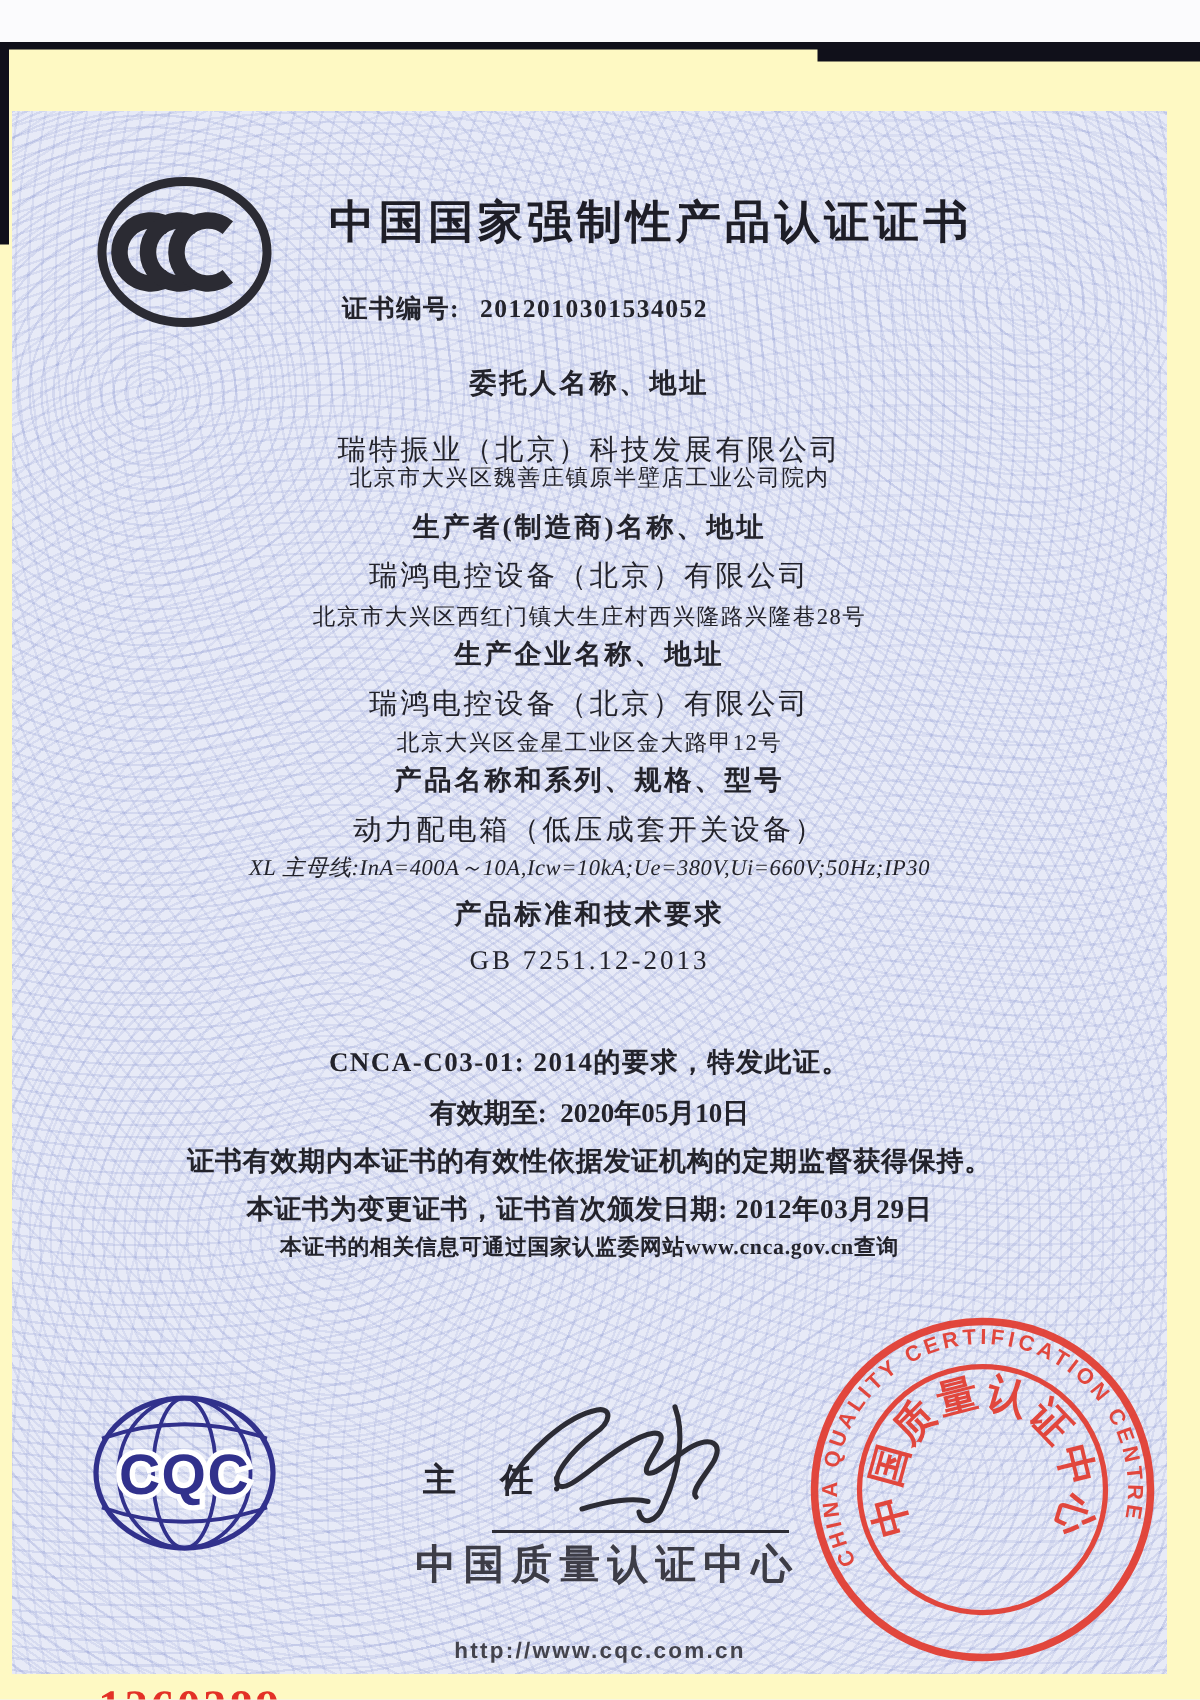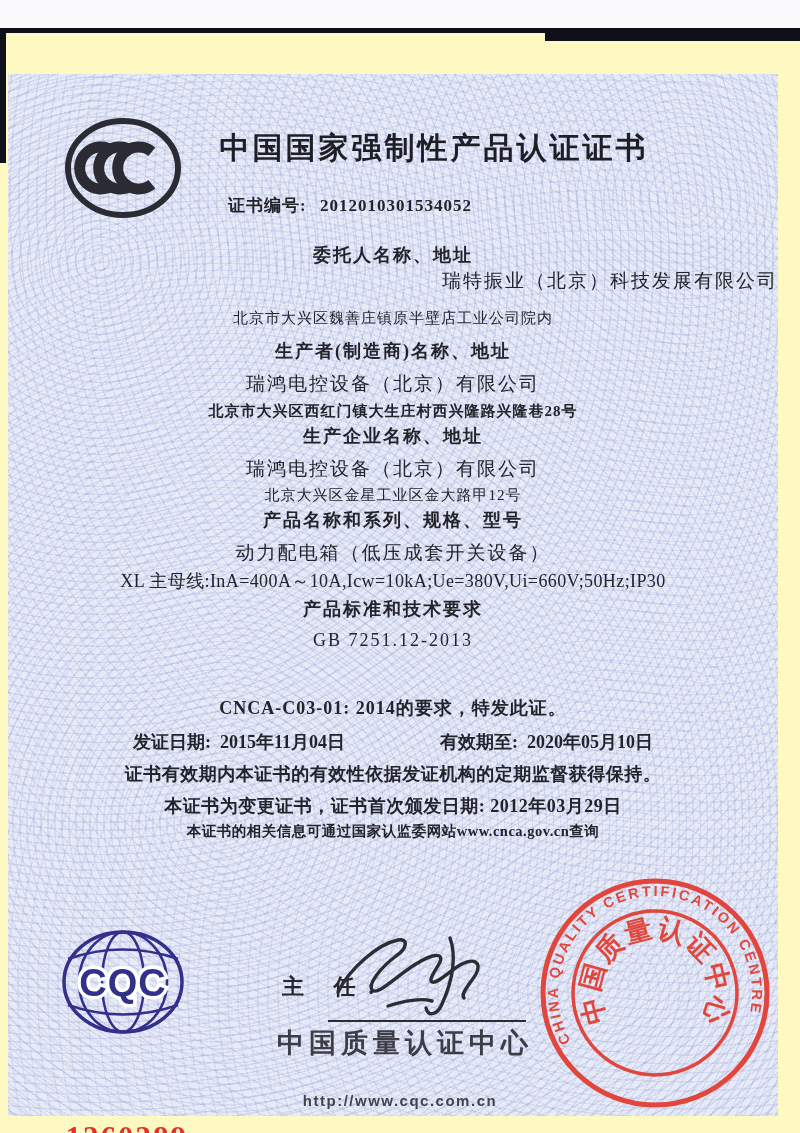--- a/index.html
+++ b/index.html
@@ -26,21 +26,21 @@
       repeating-radial-gradient(circle at 78% 88%, rgba(105,120,195,.11) 0 1.5px, rgba(0,0,0,0) 1.5px 10px);
   }
   .abs{position:absolute;}
   .ctr{text-align:center;}
   .col{left:8px;width:770px;text-align:center;}
   .title{left:184px;top:100px;width:500px;font-size:30px;font-weight:bold;letter-spacing:3px;color:#1e1e27;}
   .certno{left:130px;top:166px;width:440px;font-size:17px;font-weight:bold;letter-spacing:1px;}
   .sec-h{font-size:18px;font-weight:bold;letter-spacing:2px;}
   .sec-name{font-size:19px;letter-spacing:2px;}
   .sec-addr{font-size:15px;letter-spacing:1px;}
-  .spec-line{font-size:18px;letter-spacing:.4px;}
+  .spec-line{font-size:15px;letter-spacing:.4px;font-style:italic;}
   .gb{font-size:18px;letter-spacing:2px;}
   .stmt{font-size:18px;font-weight:bold;letter-spacing:1px;}
   .dates{display:flex;justify-content:center;gap:95px;font-size:18px;font-weight:bold;}
   .dates .pair{display:flex;gap:9px;}
   .note-bold{font-size:18px;font-weight:bold;letter-spacing:.5px;}
   .note-small{font-size:14.5px;font-weight:bold;letter-spacing:.5px;}
   .director{left:282px;top:944px;font-size:22px;font-weight:bold;letter-spacing:12px;color:#26262f;}
   .sig-line{left:328px;top:992px;width:198px;border-bottom:2px solid #2b2b33;height:0;}
   .issuer{left:170px;top:997px;width:470px;font-family:"Liberation Sans","DejaVu Sans",sans-serif;
           font-size:27px;font-weight:600;letter-spacing:5px;color:#3d3d47;}
@@ -75,45 +75,41 @@
   </div>
 
   <div class="abs ctr title">中国国家强制性产品认证证书</div>
 
   <div class="abs ctr certno">
     <span>证书编号:</span>
     <span style="margin-left:8px;">2012010301534052</span>
   </div>
 
   <div class="abs col sec-h" style="top:215px;">委托人名称、地址</div>
-  <div class="abs col sec-name" style="top:240px;text-align:right;">瑞特振业（北京）科技发展有限公司</div>
+  <div class="abs col sec-name" style="top:259px;">瑞特振业（北京）科技发展有限公司</div>
   <div class="abs col sec-addr" style="top:281px;">北京市大兴区魏善庄镇原半壁店工业公司院内</div>
 
   <div class="abs col sec-h" style="top:311px;">生产者(制造商)名称、地址</div>
   <div class="abs col sec-name" style="top:343px;">瑞鸿电控设备（北京）有限公司</div>
-  <div class="abs col sec-addr" style="top:374px;font-weight:bold;">北京市大兴区西红门镇大生庄村西兴隆路兴隆巷28号</div>
+  <div class="abs col sec-addr" style="top:374px;">北京市大兴区西红门镇大生庄村西兴隆路兴隆巷28号</div>
 
   <div class="abs col sec-h" style="top:396px;">生产企业名称、地址</div>
   <div class="abs col sec-name" style="top:428px;">瑞鸿电控设备（北京）有限公司</div>
   <div class="abs col sec-addr" style="top:458px;">北京大兴区金星工业区金大路甲12号</div>
 
   <div class="abs col sec-h" style="top:480px;">产品名称和系列、规格、型号</div>
   <div class="abs col sec-name" style="top:512px;">动力配电箱（低压成套开关设备）</div>
   <div class="abs col spec-line" style="top:541px;">XL 主母线:InA=400A～10A,Icw=10kA;Ue=380V,Ui=660V;50Hz;IP30</div>
 
   <div class="abs col sec-h" style="top:569px;">产品标准和技术要求</div>
   <div class="abs col gb" style="top:602px;">GB 7251.12-2013</div>
 
   <div class="abs col stmt" style="top:668px;">CNCA-C03-01: 2014的要求，特发此证。</div>
 
   <div class="abs col dates" style="top:702px;">
-    <div class="pair">
-      <span>发证日期:</span>
-      <span>2015年11月04日</span>
-    </div>
     <div class="pair">
       <span>有效期至:</span>
       <span>2020年05月10日</span>
     </div>
   </div>
 
   <div class="abs col note-bold" style="top:734px;">证书有效期内本证书的有效性依据发证机构的定期监督获得保持。</div>
   <div class="abs col note-bold" style="top:766px;">本证书为变更证书，证书首次颁发日期: 2012年03月29日</div>
   <div class="abs col note-small" style="top:794px;font-family:Liberation Serif, serif;">本证书的相关信息可通过国家认监委网站www.cnca.gov.cn查询</div>
 

